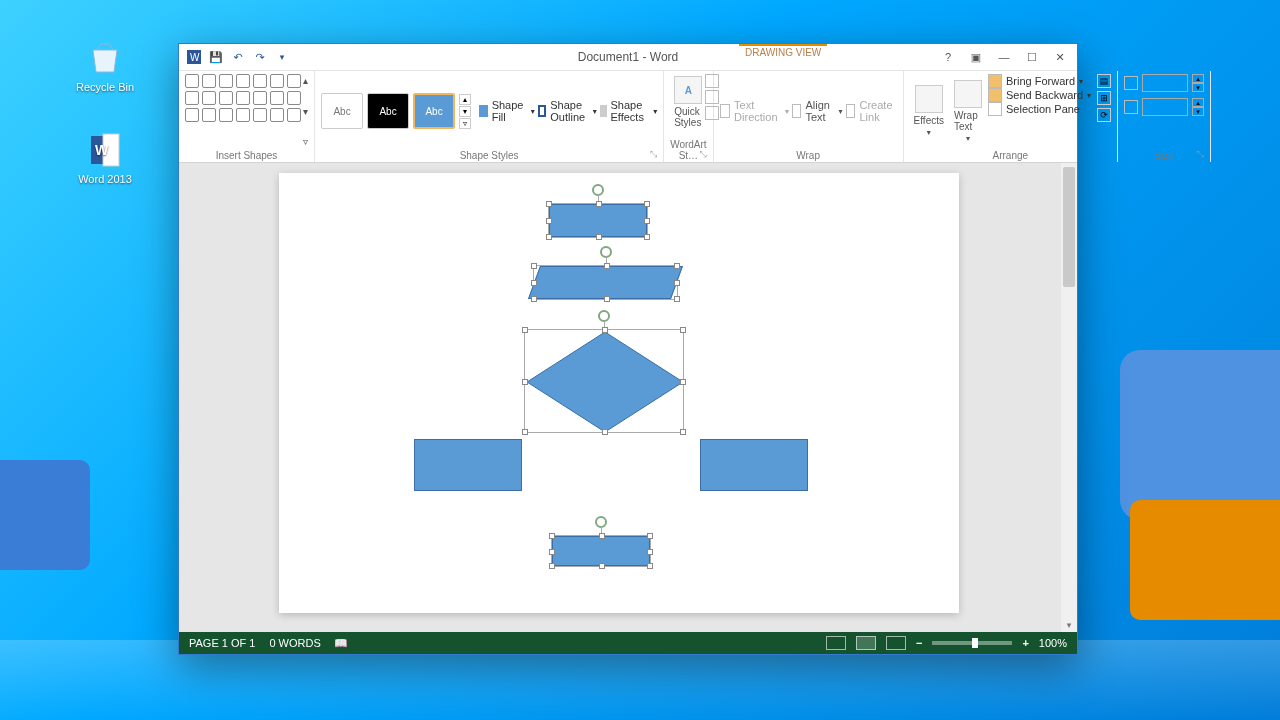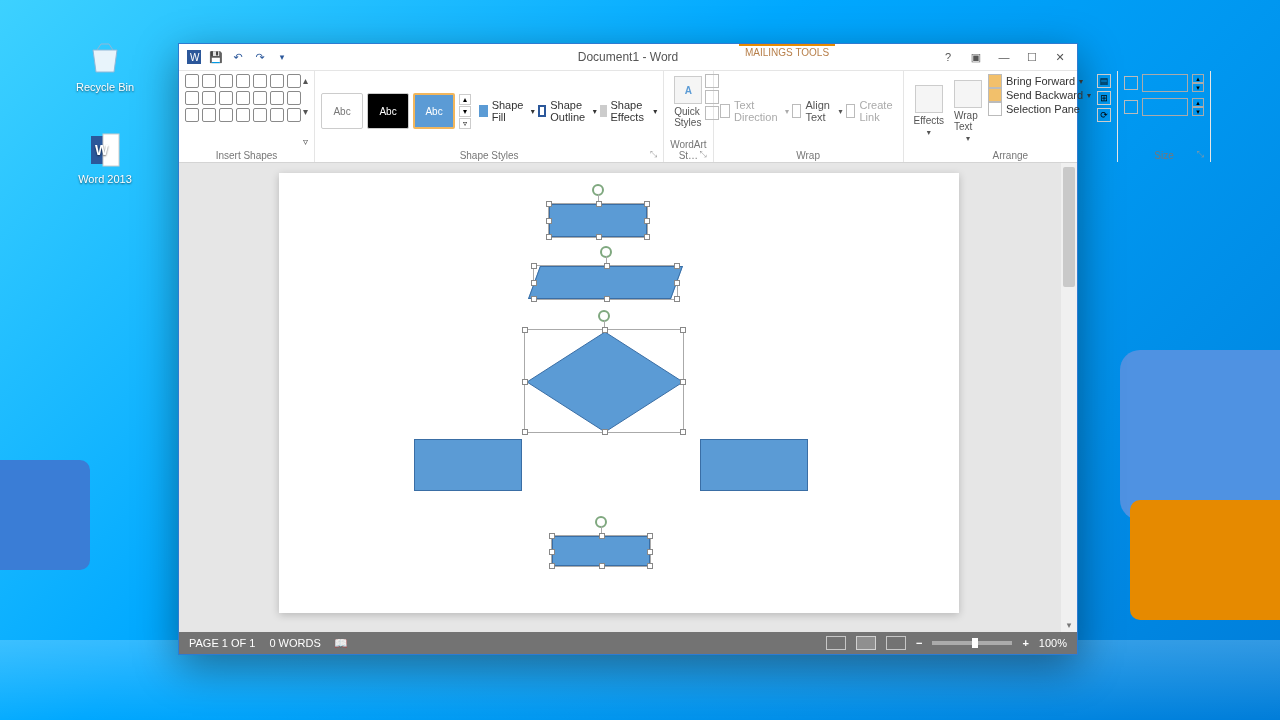--- a/index.html
+++ b/index.html
@@ -90,21 +90,21 @@
 .vscroll { position:absolute; right:0; top:0; width:16px; bottom:0; background:#f0f0f0;}
 .vscroll .thumb { position:absolute; top:4px; left:2px; right:2px; height:120px; background:#c9c9c9; border-radius:2px;}
 .vscroll .arr { position:absolute; left:0; right:0; height:14px; display:flex; align-items:center; justify-content:center; font-size:9px; color:#777;} .vscroll .arr.dn{bottom:0}
 
 .shape { position:absolute; background:#5b9bd5; border:1px solid #3a6ea5;}
 .sel { position:absolute; border:1px solid #aaa;}
 .handle { position:absolute; width:6px; height:6px; background:#fff; border:1px solid #888;}
 .rot { position:absolute; width:12px; height:12px; border:2px solid #7fa87f; border-radius:50%; background:#fff; left:50%; transform:translateX(-50%);}
 .rot::after{content:""; position:absolute; left:50%; top:100%; width:1px; height:8px; background:#aaa;}
 
-.statusbar { height:22px; background:#737373; color:#fff; display:flex; align-items:center; font-size:11px; padding:0 10px; gap:14px;}
+.statusbar { height:22px; background:#14532d; color:#fff; display:flex; align-items:center; font-size:11px; padding:0 10px; gap:14px;}
 .statusbar .right { margin-left:auto; display:flex; align-items:center; gap:10px;}
 .viewbtn { width:20px; height:14px; border:1px solid rgba(255,255,255,.6); cursor:pointer;}
 .zoom-slider { width:80px; height:4px; background:rgba(255,255,255,.4); position:relative;}
 .zoom-slider .zthumb { position:absolute; left:50%; top:-3px; width:6px; height:10px; background:#fff;}
 .zoombtn { cursor:pointer; font-weight:bold;}
 </style>
 </head>
 <body>
 
 <div class="desktop-bg"></div>
@@ -143,21 +143,21 @@
             <rect width="14" height="14" fill="#2b579a"></rect>
             <text x="3" y="11" fill="#fff" font-size="10">W</text>
           </svg>
         </span>
       <span class="qicon">💾</span>
       <span class="qicon">↶</span>
       <span class="qicon">↷</span>
       <span class="qicon" style="font-size:9px;">▾</span>
     </div>
     <div class="title-center">Document1 - Word</div>
-    <div class="ctx">MAILINGS TOOLS</div>
+    <div class="ctx">DRAWING VIEW</div>
     <div class="winbtns">
       <span>?</span>
       <span>▣</span>
       <span>—</span>
       <span>☐</span>
       <span>✕</span>
     </div>
   </div>
 
 

